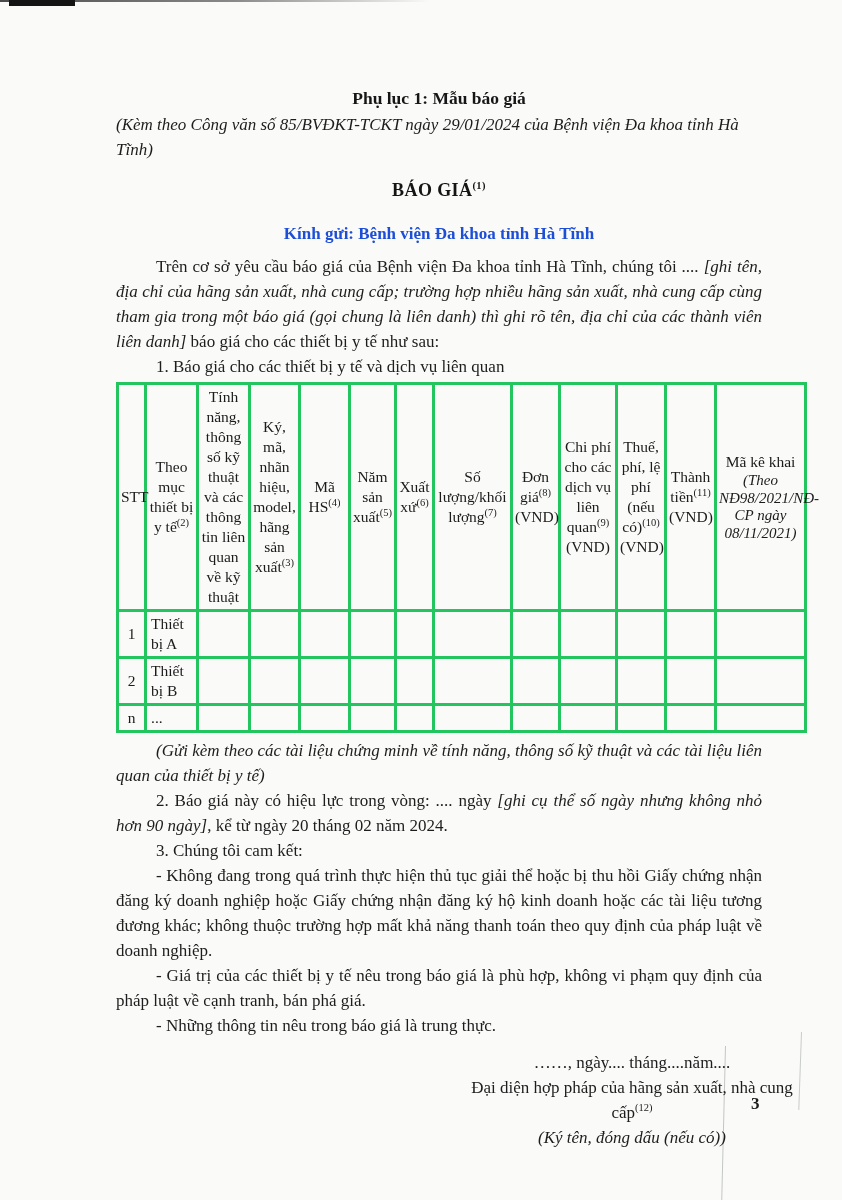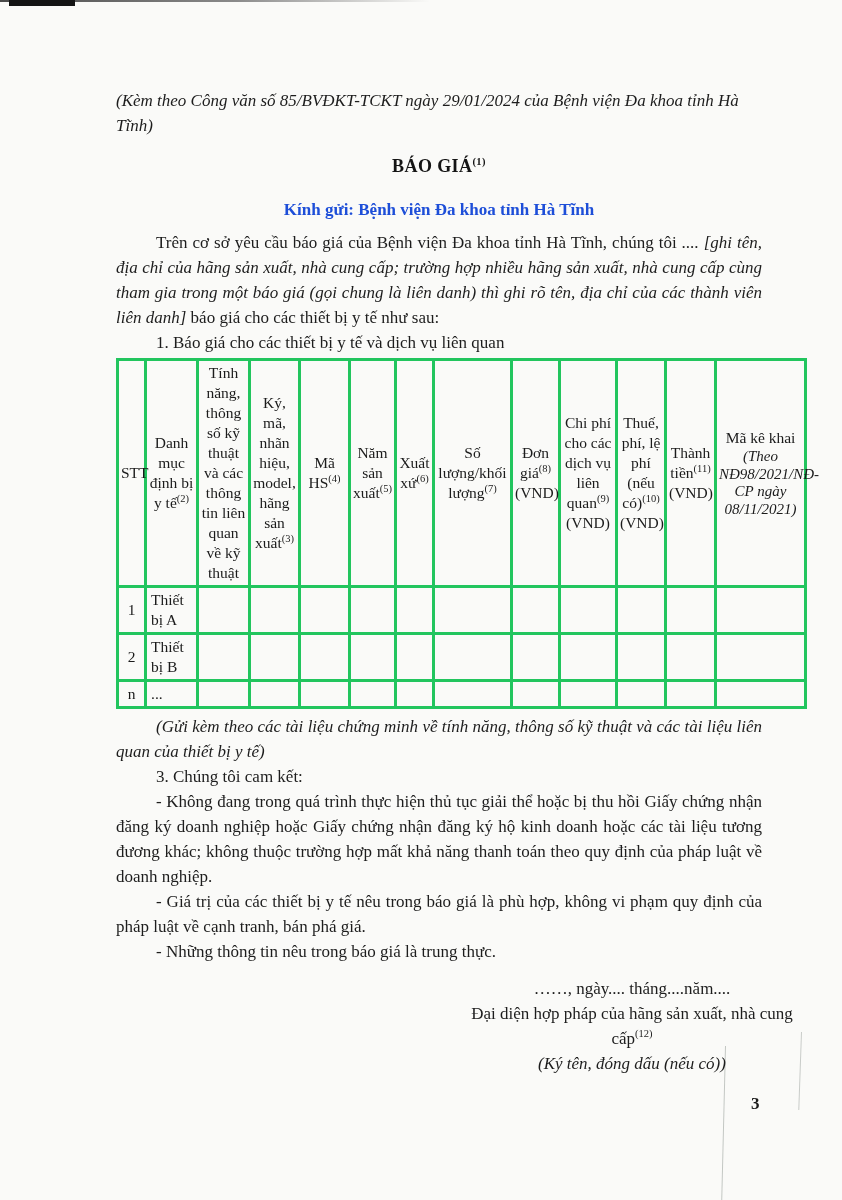--- a/index.html
+++ b/index.html
@@ -65,20 +65,21 @@
 
 <div class="page">
 
   <div class="top-edge-line"></div>
   <div class="top-black-mark"></div>
   <div class="page-edge-line-a"></div>
   <div class="page-edge-line-b"></div>
 
   <div class="content">
 
+    <h1 class="appendix-title">Phụ lục 1: Mẫu báo giá</h1>
 
     <p class="subtitle">(Kèm theo Công văn số 85/BVĐKT-TCKT ngày 29/01/2024 của Bệnh viện Đa khoa tỉnh Hà Tĩnh)</p>
 
     <h2 class="doc-title"><span>BÁO GIÁ</span><sup>(1)</sup></h2>
 
     <h3 class="recipient">Kính gửi: Bệnh viện Đa khoa tỉnh Hà Tĩnh</h3>
 
     <p class="para indent justify intro-para"><span>Trên cơ sở yêu cầu báo giá của Bệnh viện Đa khoa tỉnh Hà Tĩnh, chúng tôi .... </span><i>[ghi tên, địa chỉ của hãng sản xuất, nhà cung cấp; trường hợp nhiều hãng sản xuất, nhà cung cấp cùng tham gia trong một báo giá (gọi chung là liên danh) thì ghi rõ tên, địa chỉ của các thành viên liên danh]</i><span> báo giá cho các thiết bị y tế như sau:</span></p>
 
     <p class="para indent">1. Báo giá cho các thiết bị y tế và dịch vụ liên quan</p>
@@ -95,21 +96,21 @@
           <col class="c8">
           <col class="c9">
           <col class="c10">
         <col class="c11">
           <col class="c12">
           <col class="c13">
       </colgroup>
       <thead>
         <tr>
             <th><span>STT</span></th>
-            <th><span>Danh mục định bị y tế</span><sup>(2)</sup></th>
+            <th><span>Theo mục thiết bị y tế</span><sup>(2)</sup></th>
             <th><span>Tính năng, thông số kỹ thuật và các thông tin liên quan về kỹ thuật</span></th>
             <th><span>Ký, mã, nhãn hiệu, model, hãng sản xuất</span><sup>(3)</sup></th>
             <th><span>Mã HS</span><sup>(4)</sup></th>
             <th><span>Năm sản xuất</span><sup>(5)</sup></th>
             <th><span>Xuất xứ</span><sup>(6)</sup></th>
             <th><span>Số lượng/khối lượng</span><sup>(7)</sup></th>
             <th><span>Đơn giá</span><sup>(8)</sup> <span>(VND)</span></th>
             <th><span>Chi phí cho các dịch vụ liên quan</span><sup>(9)</sup> <span>(VND)</span></th>
             <th><span>Thuế, phí, lệ phí (nếu có)</span><sup>(10)</sup> <span>(VND)</span></th>
             <th><span>Thành tiền</span><sup>(11)</sup> <span>(VND)</span></th>
@@ -160,20 +161,21 @@
             <td></td>
             <td></td>
             <td></td>
             <td></td>
           </tr>
         </tbody>
     </table>
 
     <p class="para indent justify italic attach-note">(Gửi kèm theo các tài liệu chứng minh về tính năng, thông số kỹ thuật và các tài liệu liên quan của thiết bị y tế)</p>
 
+    <p class="para indent justify"><span>2. Báo giá này có hiệu lực trong vòng: .... ngày </span><i>[ghi cụ thể số ngày nhưng không nhỏ hơn 90 ngày]</i><span>, kể từ ngày 20 tháng 02 năm 2024.</span></p>
 
     <p class="para indent">3. Chúng tôi cam kết:</p>
 
     <div class="commitments">
         <p>- Không đang trong quá trình thực hiện thủ tục giải thể hoặc bị thu hồi Giấy chứng nhận đăng ký doanh nghiệp hoặc Giấy chứng nhận đăng ký hộ kinh doanh hoặc các tài liệu tương đương khác; không thuộc trường hợp mất khả năng thanh toán theo quy định của pháp luật về doanh nghiệp.</p>
         <p>- Giá trị của các thiết bị y tế nêu trong báo giá là phù hợp, không vi phạm quy định của pháp luật về cạnh tranh, bán phá giá.</p>
         <p>- Những thông tin nêu trong báo giá là trung thực.</p>
       </div>
 
     <div class="signature">

